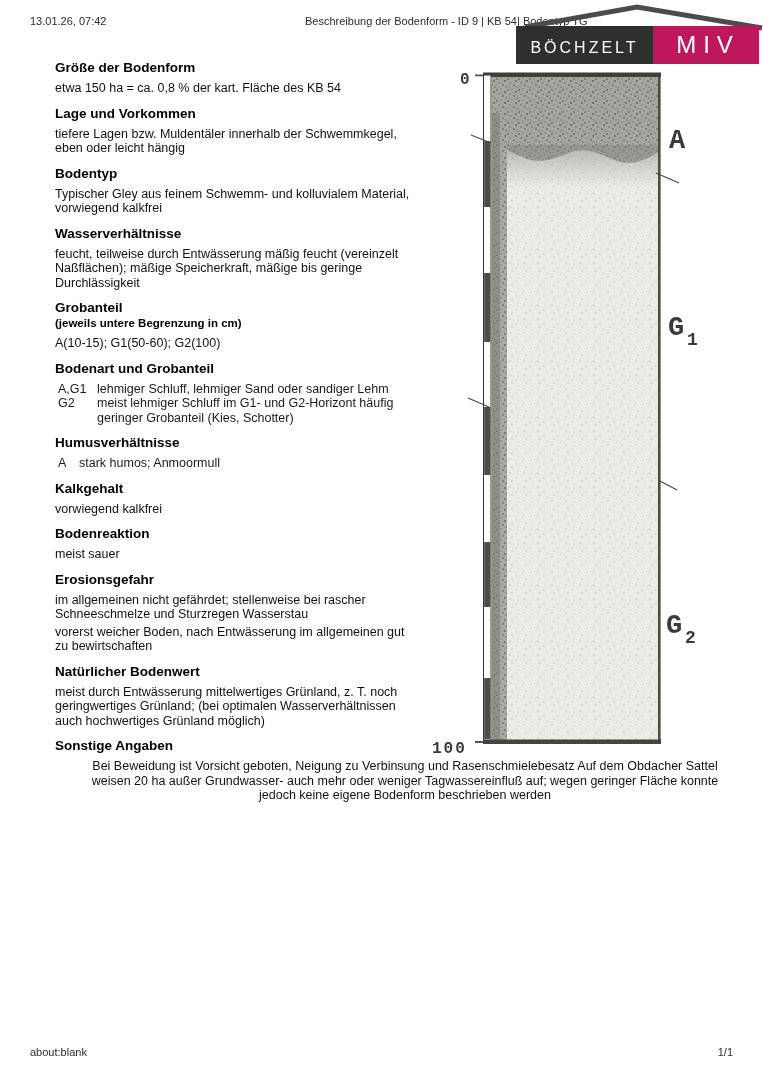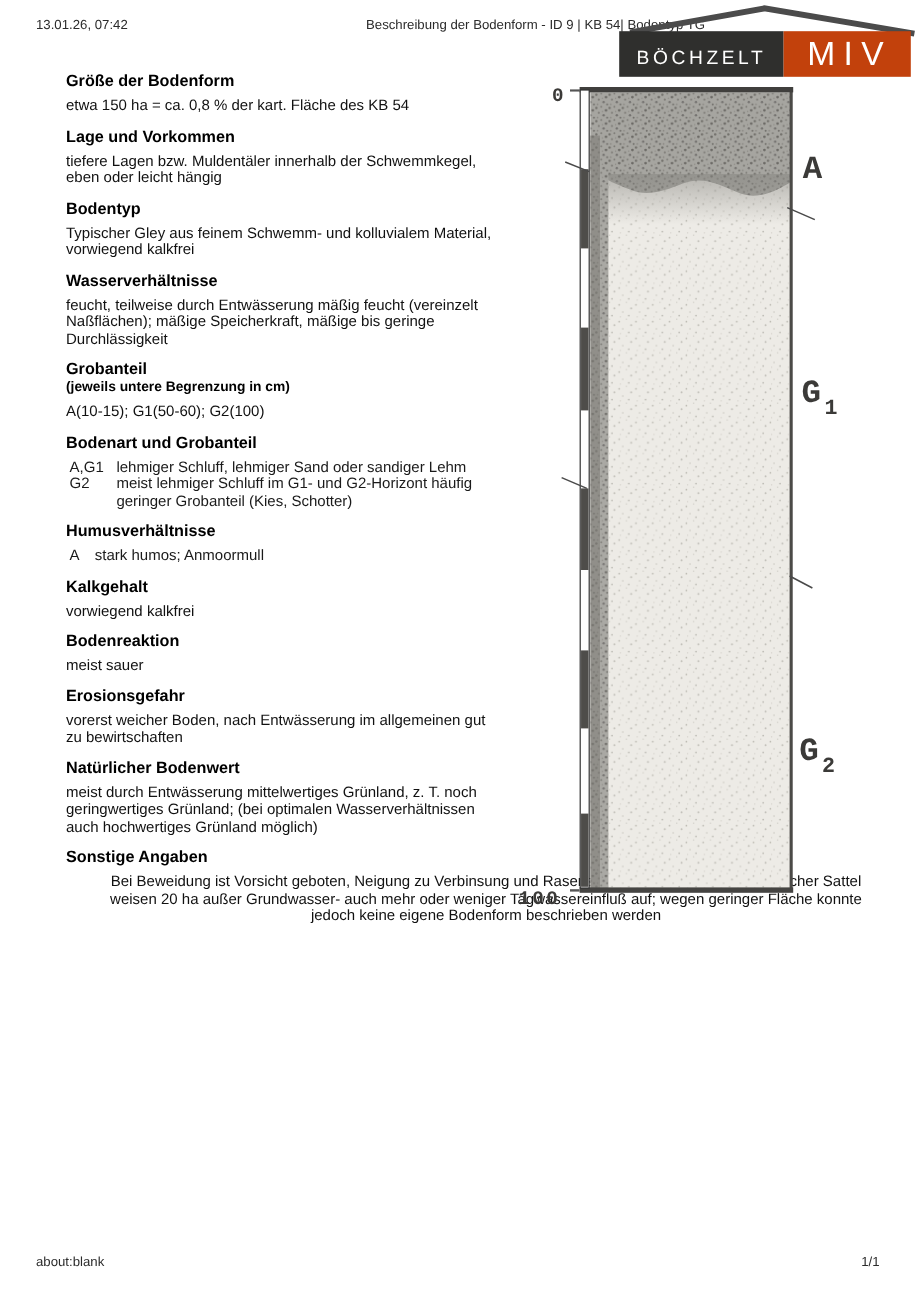--- a/index.html
+++ b/index.html
@@ -23,23 +23,23 @@
     display: flex; align-items: stretch;
   }
   .logo-left {
     background: #2f2f2d; color: #fff; width: 137px;
     display: flex; align-items: center; justify-content: center;
     font-variant: small-caps; text-transform: lowercase;
     font-size: 23px; letter-spacing: 3px; padding-top: 1px;
   }
   .logo-left::first-letter { text-transform: uppercase; }
   .logo-right {
-    background: #c2410c; color: #fff; width: 106px;
+    background: #be185d; color: #fff; width: 106px;
     display: flex; align-items: center; justify-content: center;
-    font-size: 28px; letter-spacing: 7px; padding-left: 4px;
+    font-size: 24px; letter-spacing: 7px; padding-left: 4px;
   }
 
   
   .content {
     position: absolute; left: 55px; top: 50px; width: 420px;
   }
   .sec { margin-bottom: 3px; }
   .sec h2 {
     font-size: 13.5px; line-height: 15px; font-weight: bold; color: #000;
     margin-top: 10px; margin-bottom: 6px;
@@ -145,20 +145,22 @@
       <p>vorwiegend kalkfrei</p>
     </section>
 
     <section class="sec">
       <h2>Bodenreaktion</h2>
       <p>meist sauer</p>
     </section>
 
     <section class="sec">
       <h2>Erosionsgefahr</h2>
+      <p>im allgemeinen nicht gefährdet; stellenweise bei rascher
+Schneeschmelze und Sturzregen Wasserstau</p>
     </section>
 
     <section class="sec">
       <p>vorerst weicher Boden, nach Entwässerung im allgemeinen gut
 zu bewirtschaften</p>
     </section>
 
     <section class="sec">
       <h2>Natürlicher Bodenwert</h2>
       <p>meist durch Entwässerung mittelwertiges Grünland, z. T. noch

